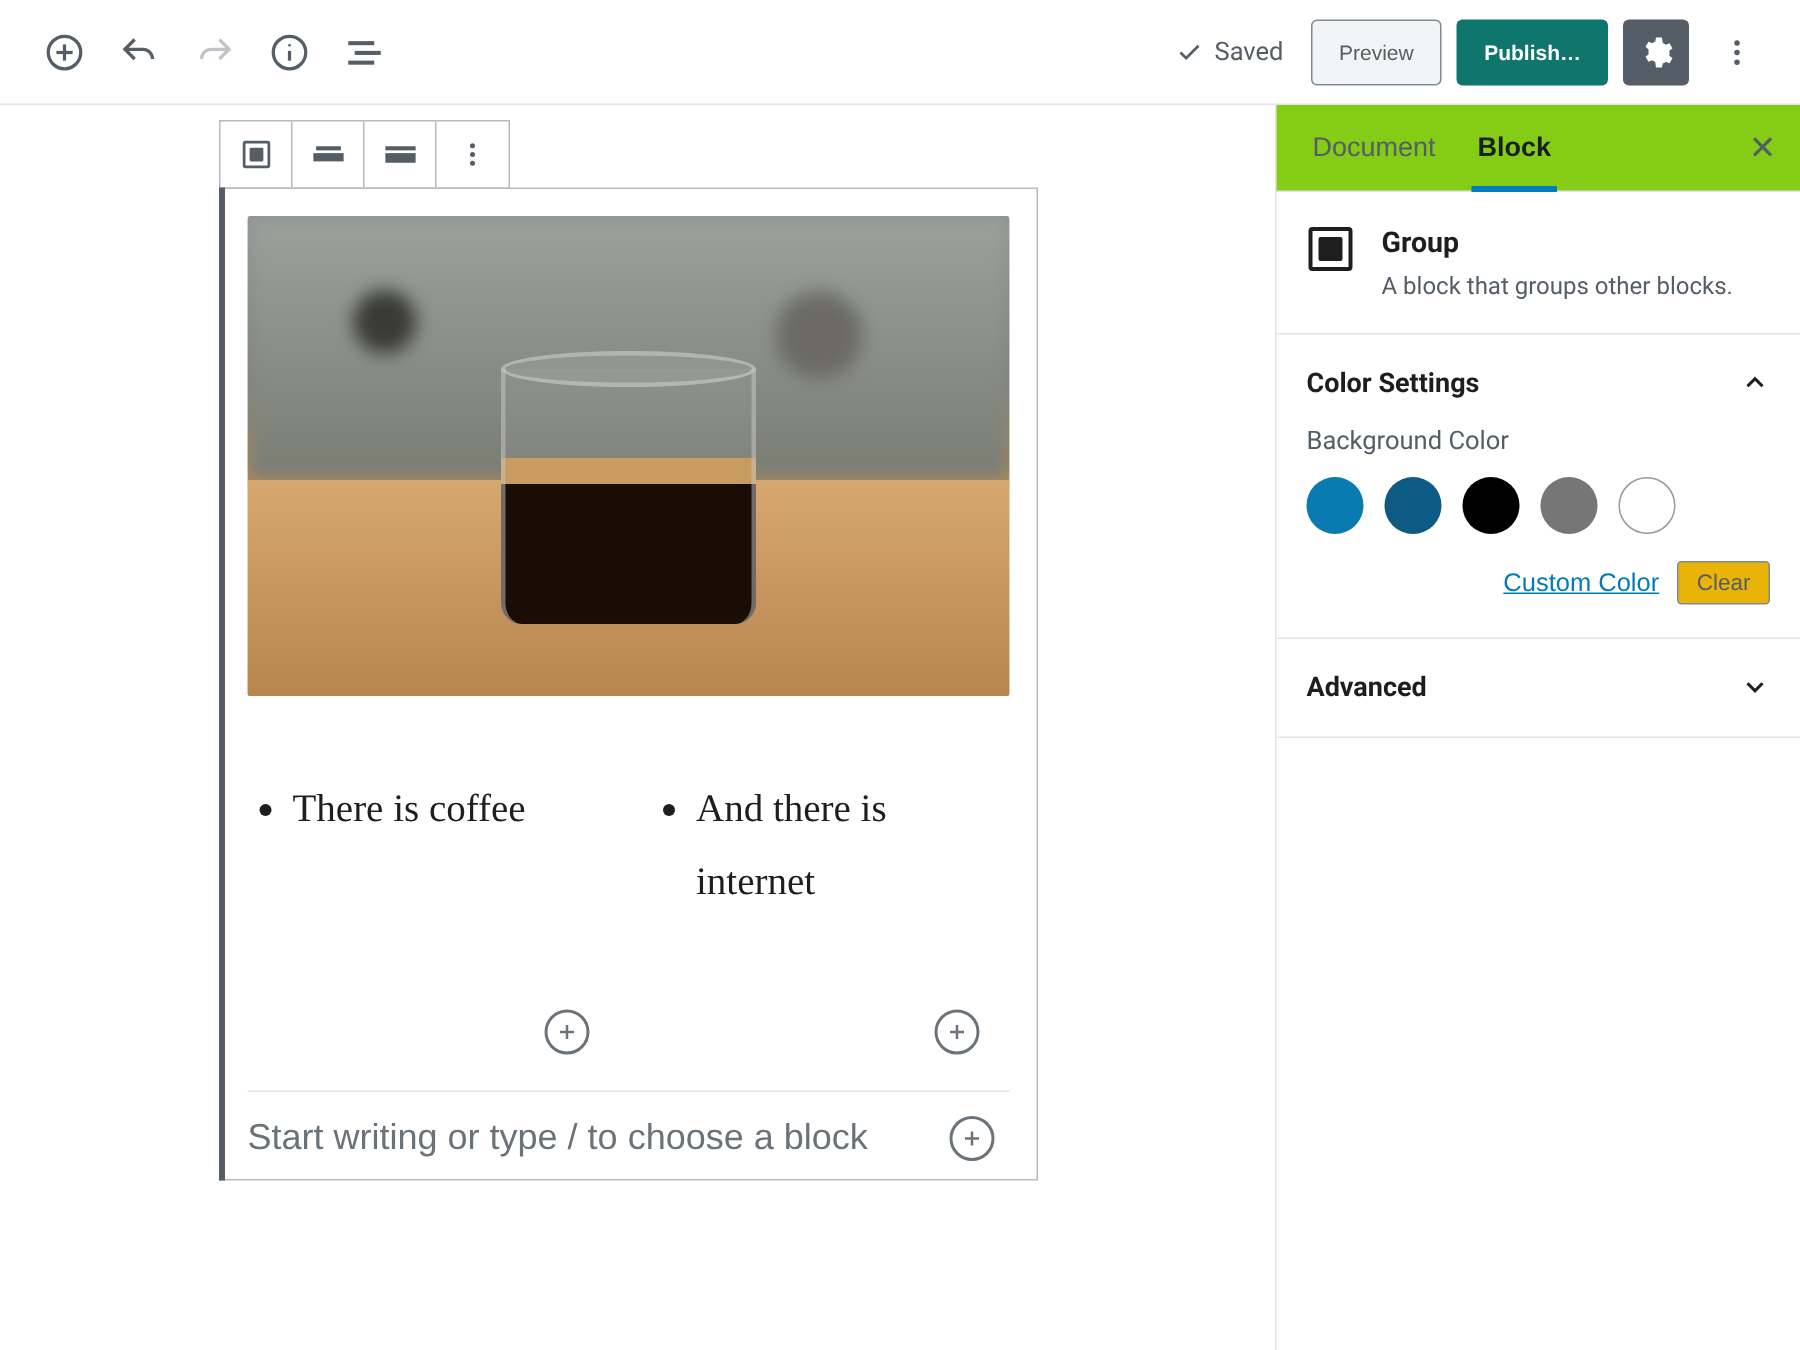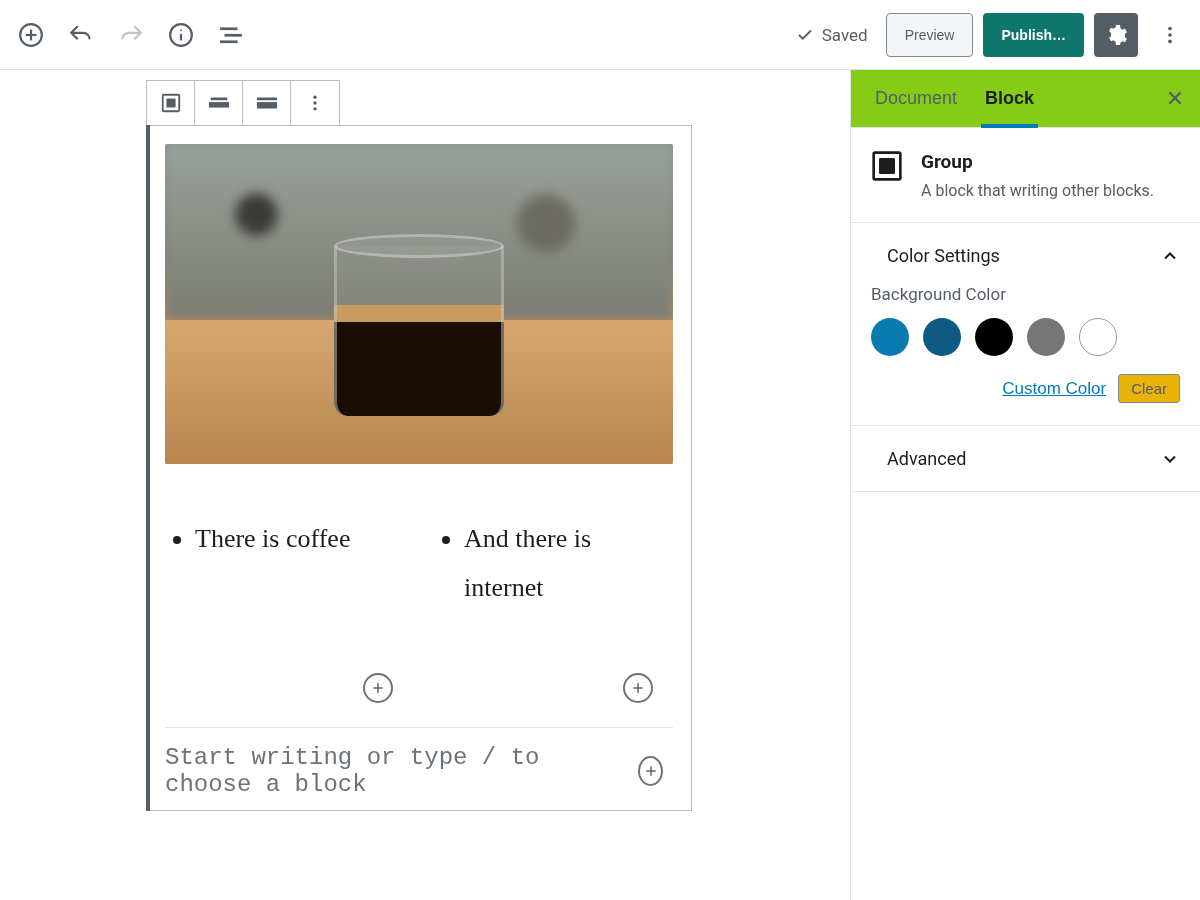--- a/index.html
+++ b/index.html
@@ -1,18 +1,18 @@
 <!DOCTYPE html>
 <html><head>
 <meta charset="utf-8">
 <style>
   * { box-sizing: border-box; margin: 0; padding: 0; }
   html, body { width: 1200px; height: 900px; font-family: -apple-system, BlinkMacSystemFont, "Segoe UI", Roboto, sans-serif; color:#1e1e1e; background:#fff; overflow:hidden;}
   
-  .topbar { display:flex; align-items:center; height:70px; border-bottom:1px solid #e2e4e7; padding:0 8px; }
+  .topbar { display:flex; align-items:center; height:70px; border-bottom:1px solid #e2e4e7; padding:0 20px; }
   .topbar .left { display:flex; align-items:center; gap:4px; }
   .icon-btn { width:46px; height:46px; display:flex; align-items:center; justify-content:center; background:none; border:none; cursor:pointer; border-radius:4px; color:#555d66;}
   .icon-btn svg{ width:26px; height:26px; fill:none; stroke:currentColor; stroke-width:2;}
   .icon-btn.filled svg{ fill:currentColor; stroke:none;}
   .icon-btn.disabled{ color:#c0c4c9; cursor:default;}
   .topbar .right { margin-left:auto; display:flex; align-items:center; gap:10px;}
   .saved { display:flex; align-items:center; gap:8px; color:#555d66; font-size:17px; margin-right:8px;}
   .saved svg{width:18px;height:18px;stroke:#555d66;stroke-width:2.5;fill:none;}
   .btn { height:44px; padding:0 18px; font-size:14px; border-radius:4px; cursor:pointer; display:flex; align-items:center;}
   .btn.preview{ background:#f3f4f5; border:1px solid #7e8993; color:#555d66;}
@@ -50,36 +50,36 @@
   .photo .glass{position:absolute;left:50%;top:28%;transform:translateX(-50%);width:170px;height:200px;}
   .photo .glass .rim{width:170px;height:24px;border:3px solid rgba(200,200,200,0.6);border-radius:50%;background:rgba(255,255,255,0.08);}
   .photo .glass .body{margin-top:-12px;width:170px;height:170px;border-left:3px solid rgba(200,200,200,0.5);border-right:3px solid rgba(200,200,200,0.5);background:linear-gradient(180deg,rgba(255,255,255,0.05) 0%, rgba(255,255,255,0.05) 35%, #c89b5e 35%, #c89b5e 45%, #1a0d06 45%, #1a0d06 100%);border-bottom-left-radius:14px;border-bottom-right-radius:14px;}
   .cols{ display:flex; gap:30px; margin-top:50px; font-family:Georgia, "Times New Roman", serif; font-size:26px; line-height:1.9;}
   .cols .col{flex:1;}
   .cols ul{ list-style:disc; padding-left:30px;}
   .add-row{ display:flex; justify-content:flex-end; gap:230px; margin-top:60px; padding-right:20px;}
   .circ-add{ width:30px;height:30px;border:2.5px solid #6b7278;border-radius:50%;display:flex;align-items:center;justify-content:center;background:none;cursor:pointer;color:#6b7278;}
   .circ-add svg{width:16px;height:16px;stroke:currentColor;stroke-width:2.5;fill:none;}
   .divider{ border:none;border-top:1px solid #e2e4e7;margin:24px 0 12px;}
-  .prompt-row{ display:flex;align-items:center;justify-content:space-between;font-family:Liberation Mono, monospace;font-size:24px;color:#6b7278;padding:4px 10px 4px 0;}
+  .prompt-row{ display:flex;align-items:center;justify-content:space-between;font-family:Liberation Sans, sans-serif;font-size:24px;color:#6b7278;padding:4px 10px 4px 0;}
 
   
   .sidebar{ width:350px; border-left:1px solid #e2e4e7; background:#fff; display:flex; flex-direction:column;}
   .tabs{ display:flex; align-items:center; background:#84cc16; border-bottom:1px solid #e2e4e7; height:58px; padding:0 10px; position:relative;}
   .tab{ background:none;border:none;font-size:18px;color:#555d66;padding:0 14px;height:100%;cursor:pointer;position:relative;}
   .tab.active{ color:#191e23; font-weight:700;}
   .tab.active::after{content:"";position:absolute;left:10px;right:10px;bottom:-1px;height:4px;background:#007cba;}
   .tab-close{ margin-left:auto; width:30px;height:30px;background:none;border:none;cursor:pointer;color:#555d66;font-size:22px;display:flex;align-items:center;justify-content:center;}
   .panel{border-bottom:1px solid #e2e4e7;padding:22px 20px;}
   .panel.row{display:flex;gap:18px;align-items:flex-start;}
   .group-icon{width:32px;height:32px;flex-shrink:0;}
   .group-icon svg{width:32px;height:32px;stroke:#1e1e1e;stroke-width:2;fill:none;}
   .panel-title{font-size:19px;font-weight:700;margin-bottom:8px;}
   .panel-desc{font-size:16px;color:#555d66;}
-  .panel-head{font-size:18px;font-weight:400;display:flex;justify-content:space-between;align-items:flex-end;cursor:pointer;margin-left:16px;}
+  .panel-head{font-size:18px;font-weight:700;display:flex;justify-content:space-between;align-items:flex-start;cursor:pointer;}
   .panel-head svg{width:20px;height:20px;stroke:#1e1e1e;stroke-width:2.5;fill:none;}
   .panel-sub{font-size:17px;color:#555d66;margin:18px 0 14px;}
   .swatches{display:flex;gap:14px;}
   .swatch{width:38px;height:38px;border-radius:50%;border:none;cursor:pointer;}
   .swatch.outline{border:1px solid #999;background:#fff;}
   .color-actions{display:flex;align-items:center;justify-content:flex-end;gap:12px;margin-top:18px;}
   .custom-link{color:#007cba;text-decoration:underline;font-size:17px;cursor:pointer;background:none;border:none;}
   .clear-btn{background:#eab308;border:1px solid #7e8993;border-radius:3px;padding:5px 12px;font-size:15px;color:#555d66;cursor:pointer;}
 </style>
 </head>
@@ -243,21 +243,21 @@
 
     <div class="panel row">
       <div class="group-icon">
         <svg viewBox="0 0 24 24">
             <rect x="2" y="2" width="20" height="20" rx="1"></rect>
             <rect x="6" y="6" width="12" height="12" rx="1" fill="#1e1e1e" stroke="none"></rect>
           </svg>
       </div>
       <div>
         <div class="panel-title">Group</div>
-        <div class="panel-desc">A block that writing other blocks.</div>
+        <div class="panel-desc">A block that groups other blocks.</div>
       </div>
     </div>
 
     <div class="panel">
       <div class="panel-head">
         <span>Color Settings</span>
         <svg viewBox="0 0 24 24">
             <polyline points="6 15 12 9 18 15"></polyline>
           </svg>
       </div>

